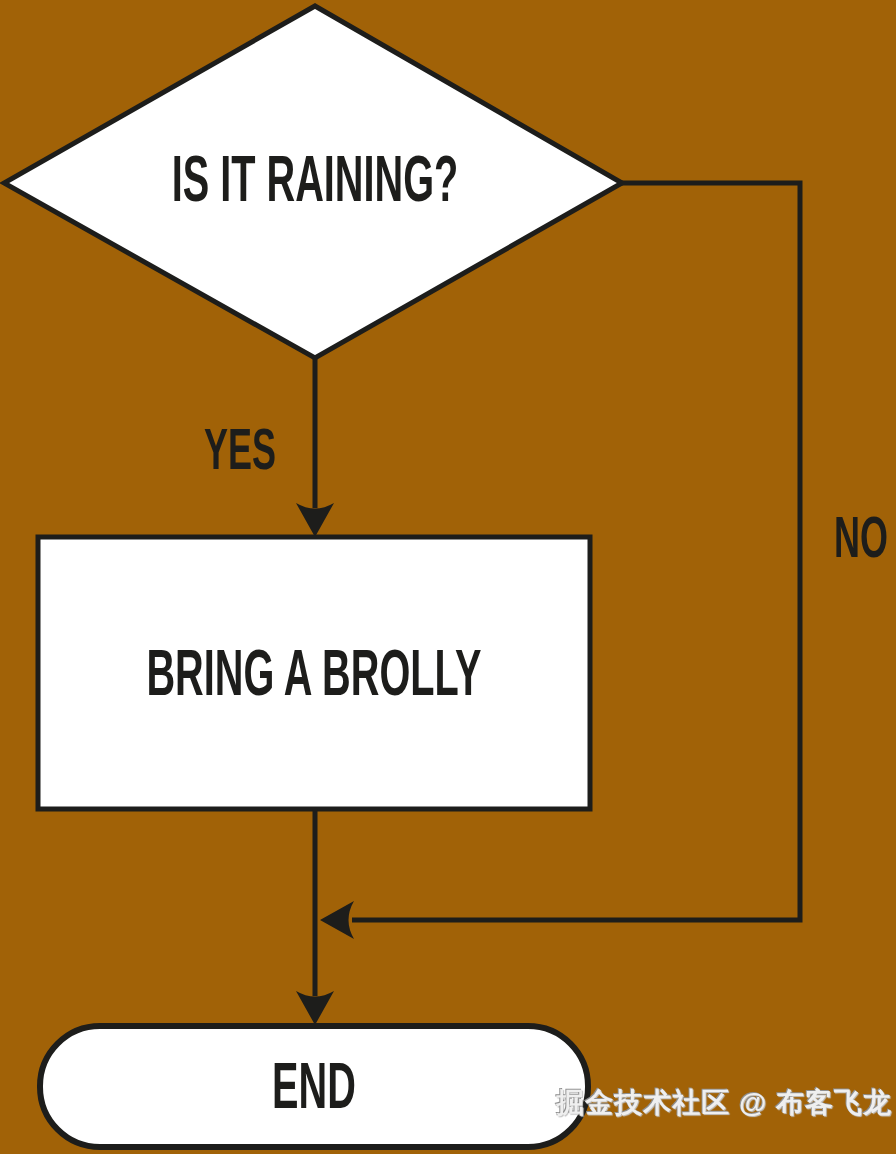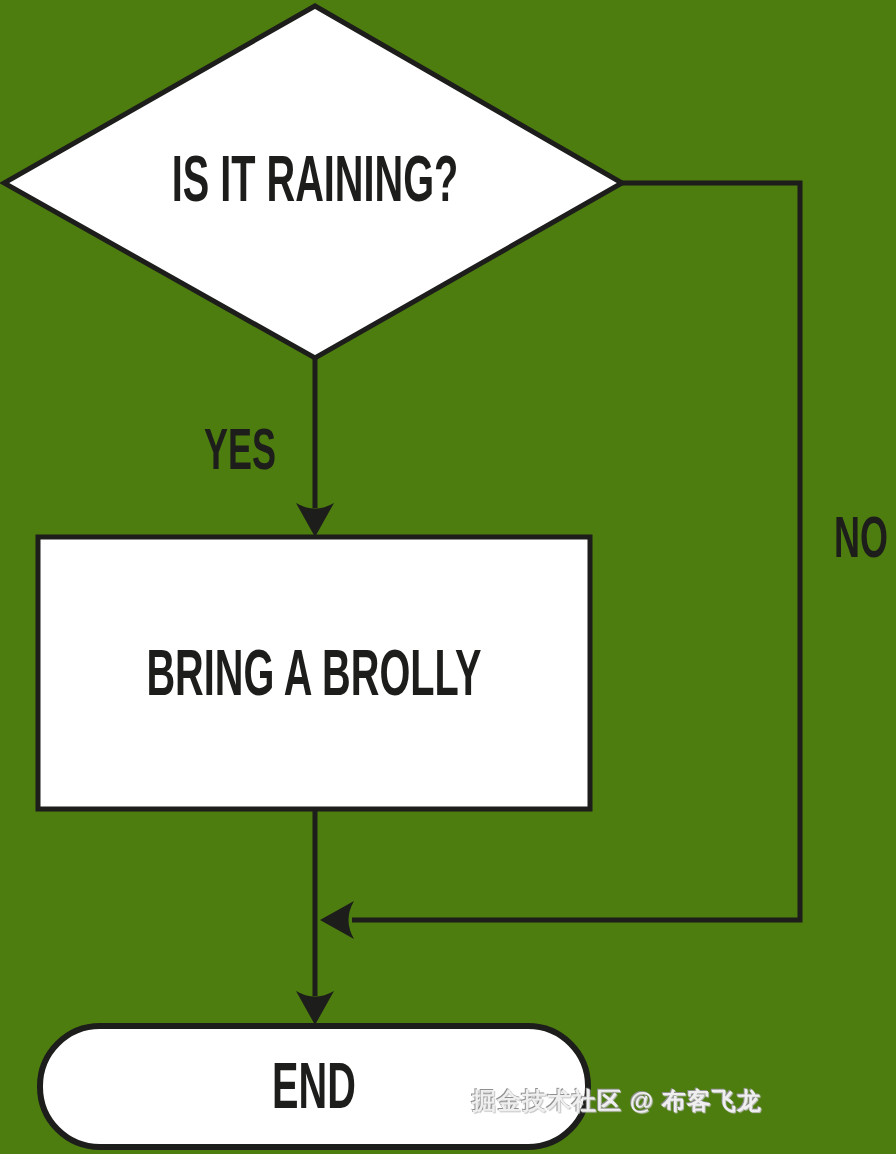--- a/index.html
+++ b/index.html
@@ -4,21 +4,21 @@
 <style>
   html, body {
     margin: 0;
     padding: 0;
     background: #ffffff;
   }
   .stage {
     position: relative;
     width: 896px;
     height: 1154px;
-    background: #4d7c0f;
+    background: #a16207;
     overflow: hidden;
     font-family: "Liberation Sans", sans-serif;
   }
   .diagram-svg {
     position: absolute;
     left: 0;
     top: 0;
     width: 896px;
     height: 1154px;
   }
@@ -44,21 +44,22 @@
   .label-decision  { left: 65px;  top: 140px; width: 500px; height: 78px; }
   .label-process   { left: 64px;  top: 634px; width: 500px; height: 78px; }
   .label-end       { left: 64px;  top: 1047px; width: 500px; height: 78px; }
   .label-yes       { left: 165px; top: 420px; width: 150px; height: 58px; }
   .label-no        { left: 806px; top: 508px; width: 110px; height: 58px; }
   .watermark {
     position: absolute;
     right: 4px;
     top: 1088px;
     width: 420px;
-    font-size: 24px;
+    text-align: right;
+    font-size: 28px;
     font-weight: bold;
     color: #efefef;
     text-shadow: -1px -1px 0 #8f8f8f, 1px 1px 1px #c4c4c4;
     letter-spacing: 1px;
     line-height: 1.1;
   }
 </style>
 </head>
 <body>
 

